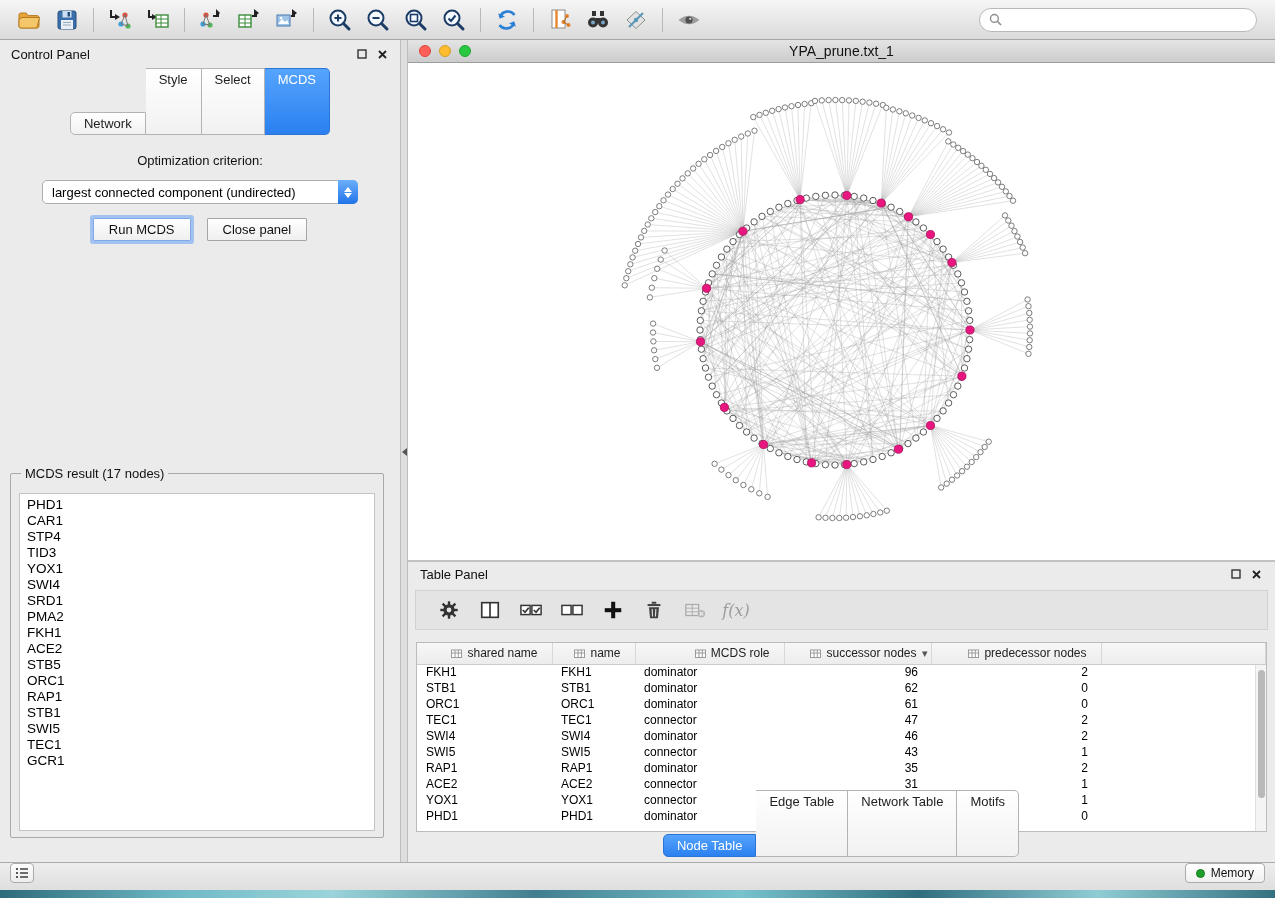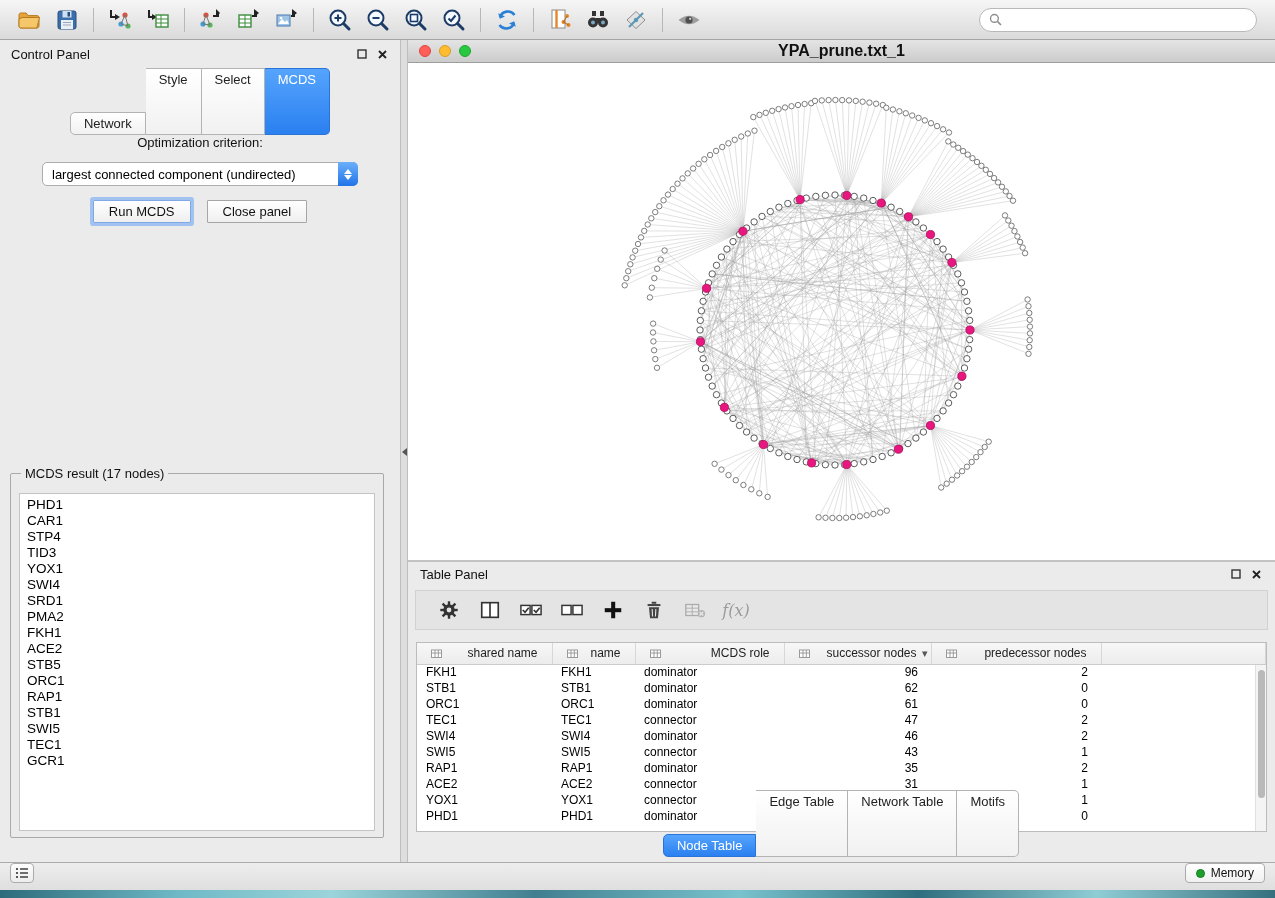--- a/index.html
+++ b/index.html
@@ -21,21 +21,21 @@
   .control-panel { position:absolute; left:0; top:40px; width:400px; bottom:36px; background:#ebebeb; }
   .cp-header { height:28px; display:flex; align-items:center; padding:0 11px; font-size:13px; color:#111; }
   .win-icons { margin-left:auto; display:flex; gap:8px; align-items:center; }
   .win-icon { width:13px; height:13px; display:flex; align-items:center; justify-content:center; color:#222; font-size:13px; font-weight:bold; }
   .seg-row { display:flex; justify-content:center; }
   .seg-tab { padding:3px 13px; font-size:13px; background:linear-gradient(#ffffff,#f1f1f1);
     border:1px solid #b3b3b3; border-left:none; color:#222; white-space:nowrap; }
   .seg-tab:first-child { border-left:1px solid #b3b3b3; border-radius:5px 0 0 5px;margin-top:44px; }
   .seg-tab:last-child { border-radius:0 5px 5px 0; }
   .seg-tab.active { background:linear-gradient(#55a4fd,#2b80f0); border-color:#2a74d8; color:#fff; }
-  .opt-label { text-align:center; font-size:13px; color:#111; }
+  .opt-label { margin-top:18px; text-align:center; font-size:13px; color:#111; }
   .dropdown { margin:12px auto 0; width:316px; height:24px; background:#fff; border:1px solid #adadad;
     border-radius:5px; display:flex; align-items:center; font-size:13px; padding-left:9px; position:relative; }
   .dropdown .dd-text { flex:1; overflow:hidden; white-space:nowrap; }
   .dd-stepper { position:absolute; right:-1px; top:-1px; width:20px; height:24px; border-radius:0 5px 5px 0;
     background:linear-gradient(#6cb0fb,#2173e8); display:flex; flex-direction:column; align-items:center; justify-content:center; gap:1px; }
   .dd-stepper .tri-up { width:0; height:0; border-left:4px solid transparent; border-right:4px solid transparent; border-bottom:5px solid #fff; }
   .dd-stepper .tri-dn { width:0; height:0; border-left:4px solid transparent; border-right:4px solid transparent; border-top:5px solid #fff; }
   .btn-row { display:flex; justify-content:center; gap:16px; margin-top:14px; }
   .push-btn { font-family:"Liberation Sans",sans-serif; font-size:13px; padding:3px 15px; border-radius:1px;
     background:linear-gradient(#ffffff,#efefef); border:1px solid #a6a6a6; color:#111; }
@@ -50,21 +50,21 @@
   
   .vsplit { position:absolute; left:400px; top:40px; width:8px; bottom:36px; background:#dedede;
     border-left:1px solid #bdbdbd; border-right:1px solid #bdbdbd; }
   .vsplit .handle { position:absolute; top:408px; left:1px; width:0; height:0;
     border-top:4px solid transparent; border-bottom:4px solid transparent; border-right:5px solid #555; }
 
   
   .network-window { position:absolute; left:408px; top:40px; right:0; height:520px; background:#fff; }
   .net-titlebar { height:23px; background:linear-gradient(#e4e4e4,#cccccc); border-bottom:1px solid #9d9d9d;
     position:relative; display:flex; align-items:center; justify-content:center; }
-  .net-title { font-size:16px; font-weight:bold; color:#111; }
+  .net-title { font-size:14px; font-weight:normal; color:#111; }
   .traffic { position:absolute; left:11px; top:0; bottom:0; display:flex; align-items:center; gap:8px; }
   .tl { width:12px; height:12px; border-radius:50%; }
   .tl.red { background:#ff5f57; border:1px solid #e0443e; }
   .tl.yellow { background:#febc2e; border:1px solid #d89e22; }
   .tl.green { background:#28c840; border:1px solid #1ea732; }
   .net-canvas { position:absolute; top:23px; left:0; right:0; bottom:0; background:#fff; }
   .net-canvas svg { display:block; }
   .edge { stroke:#9c9c9c; stroke-width:0.55; opacity:0.55; }
   .pnode { fill:#ffffff; stroke:#5c5c5c; stroke-width:1; }
   .leaf  { fill:#ffffff; stroke:#6e6e6e; stroke-width:0.9; }
@@ -74,21 +74,21 @@
   .table-panel { position:absolute; left:408px; top:560px; right:0; bottom:36px; background:#ebebeb; border-top:2px solid #c2c2c2; }
   .tp-header { height:24px; display:flex; align-items:center; padding:0 12px; font-size:13px; color:#111; }
   .tp-toolbar { position:absolute; top:28px; left:7px; right:7px; height:40px; background:#e4e4e4;
     border:1px solid #d2d2d2; display:flex; align-items:center; gap:15px; padding-left:20px; }
   .tp-tool { width:26px; height:26px; display:flex; align-items:center; justify-content:center; }
   .fx { font-family:"DejaVu Serif",serif; font-style:italic; color:#9b9b9b; font-size:16px; }
   .tp-tablewrap { position:absolute; top:80px; left:8px; right:8px; bottom:30px; background:#fff; border:1px solid #bcbcbc; overflow:hidden; }
   table.data { border-collapse:collapse; table-layout:fixed; width:100%; }
   table.data th { height:21px; background:linear-gradient(#f7f7f7,#ececec); border-right:1px solid #d7d7d7;
     border-bottom:1px solid #cccccc; font-weight:normal; font-size:12px; color:#222; }
-  .th-inner { display:flex; align-items:center; justify-content:space-between; gap:5px; position:relative; padding:0 14px; }
+  .th-inner { display:flex; align-items:center; justify-content:flex-end; gap:5px; position:relative; padding:0 14px; }
   .th-caret { position:absolute; right:3px; color:#555; font-size:11px; }
   table.data td { height:16px; font-size:12px; color:#000; padding:0 9px; white-space:nowrap; overflow:hidden; }
   table.data td.num { text-align:right; padding-right:13px; }
   .vscroll { position:absolute; top:22px; right:0; bottom:0; width:11px; background:#f4f4f4; border-left:1px solid #e0e0e0; }
   .vthumb { position:absolute; top:5px; left:2px; width:7px; height:128px; background:#b9b9b9; border-radius:4px; }
   .tp-tabs { position:absolute; bottom:5px; left:0; right:1px; display:flex; justify-content:center; }
 
   
   .status-bar { position:absolute; left:0; right:0; bottom:8px; height:28px; background:linear-gradient(#ededed,#dfdfdf);
     border-top:1px solid #ababab; display:flex; padding:0 10px; }

